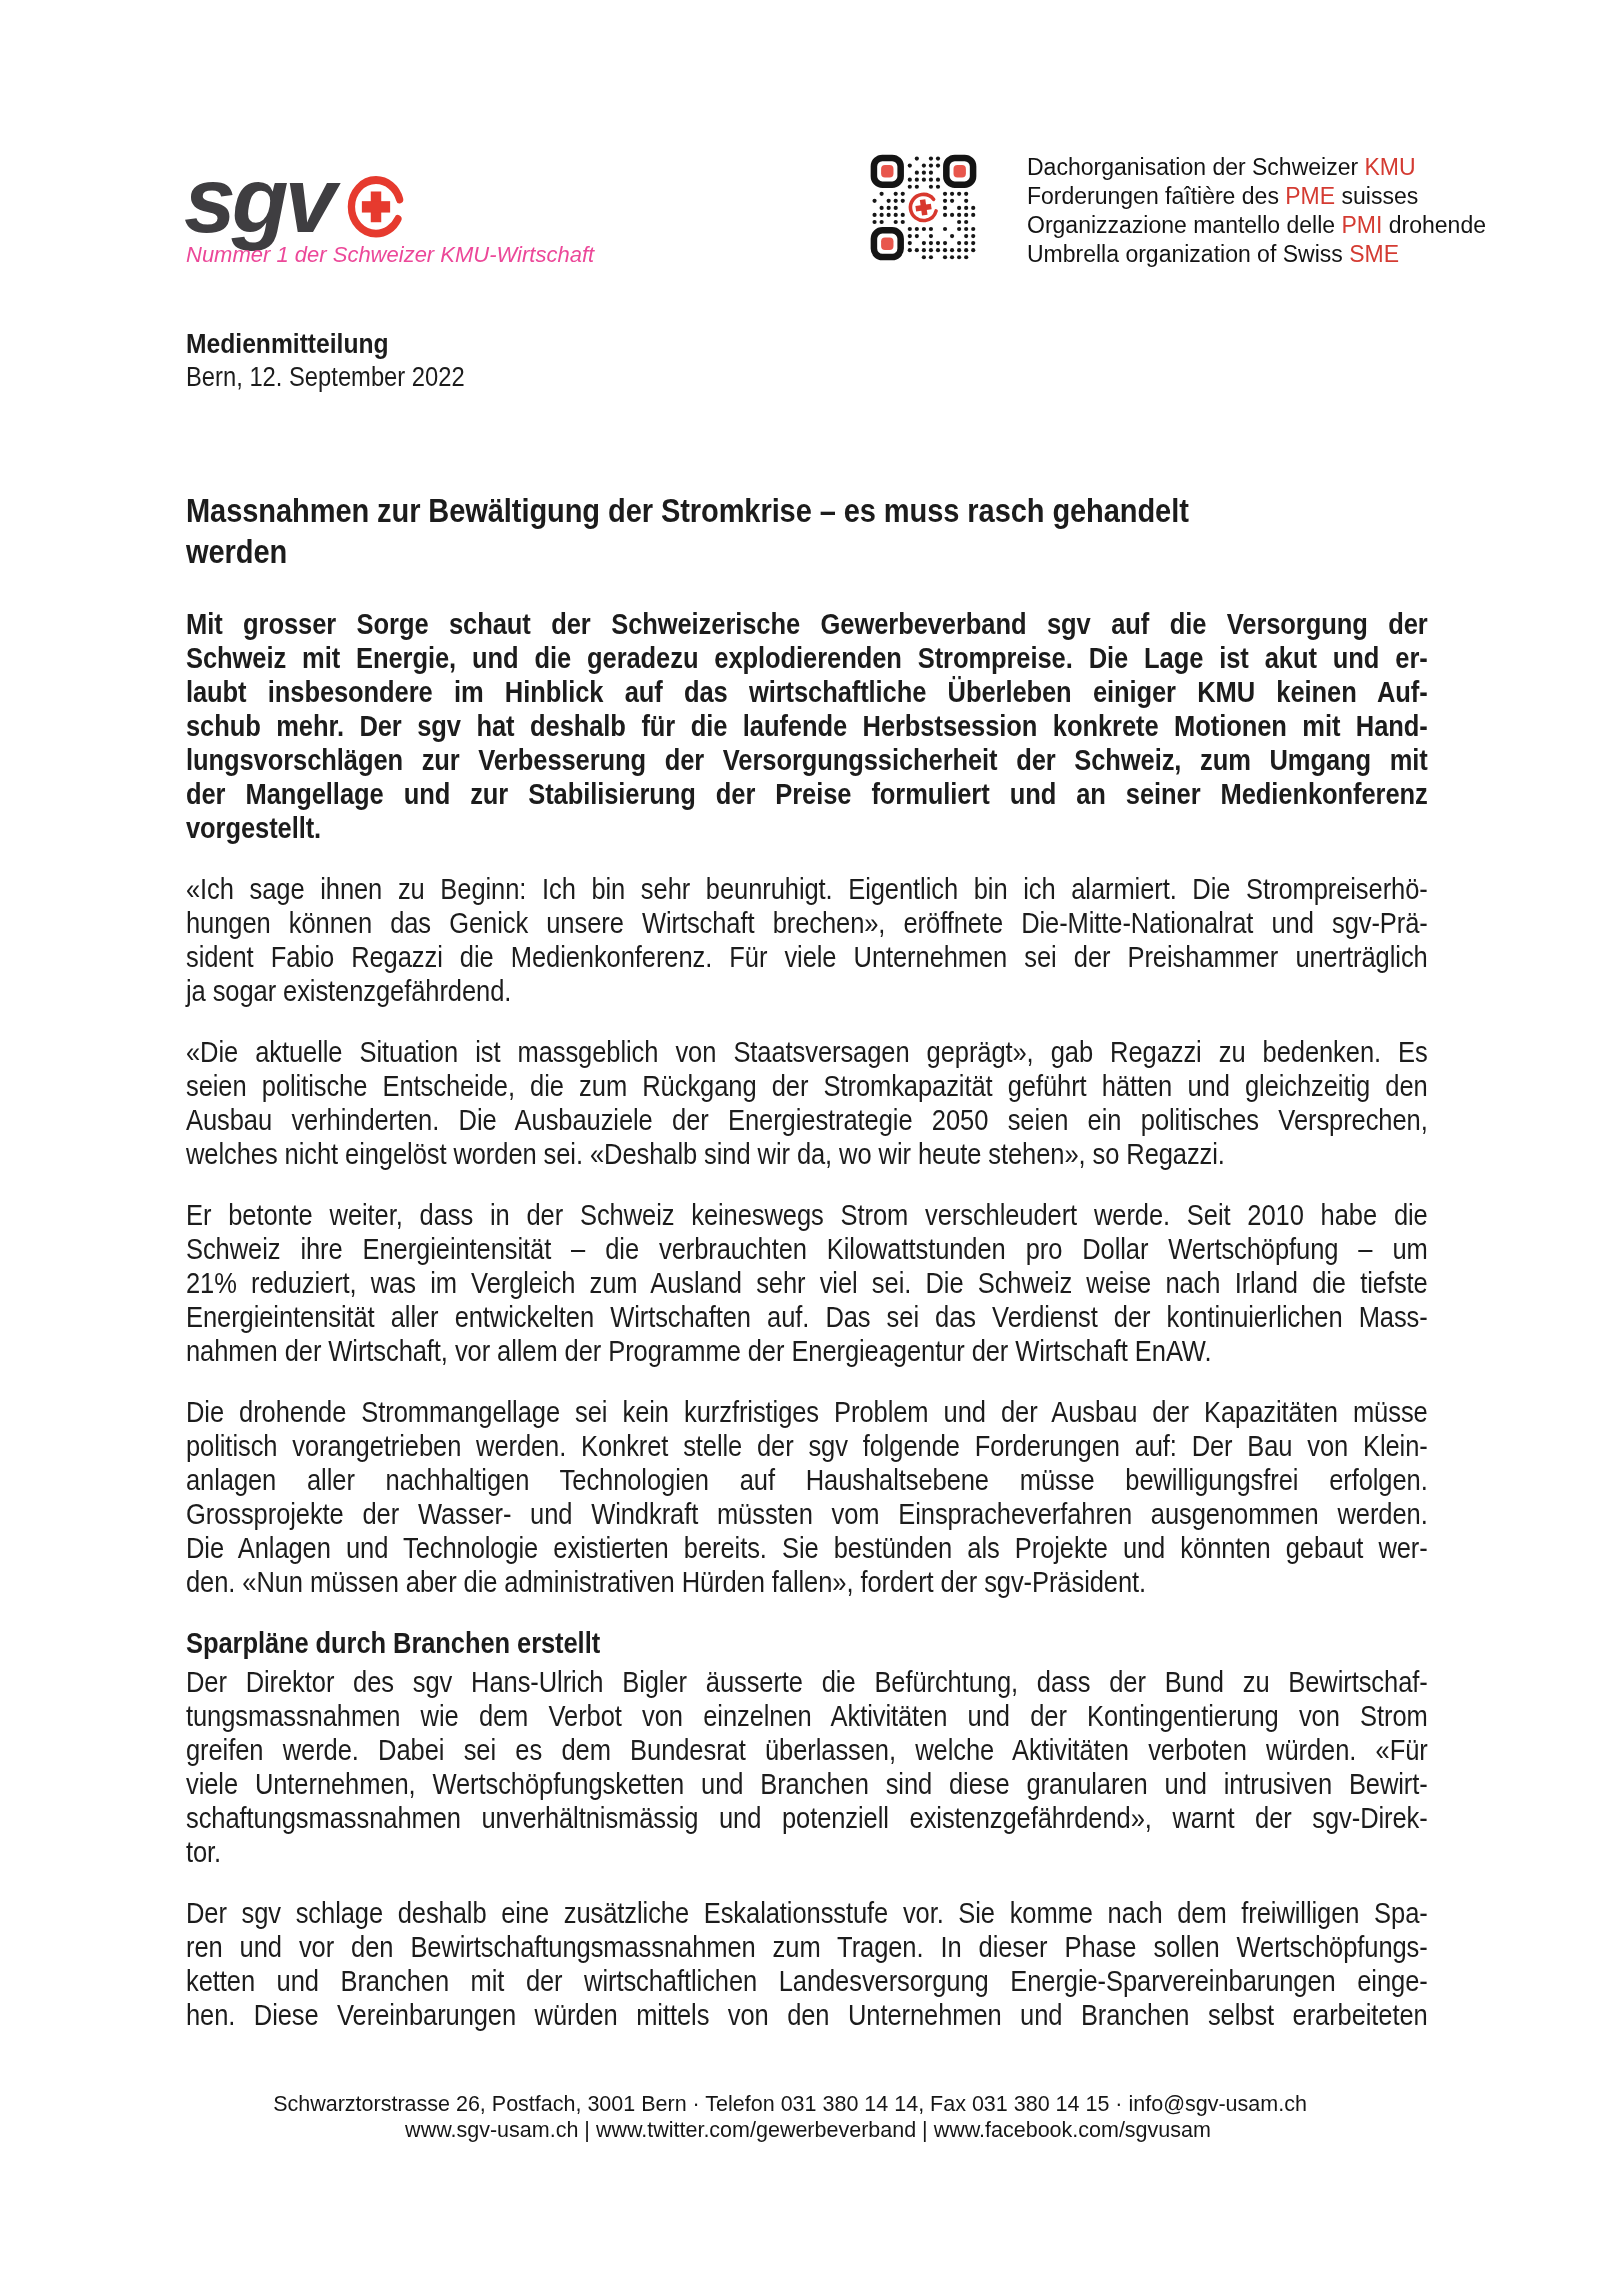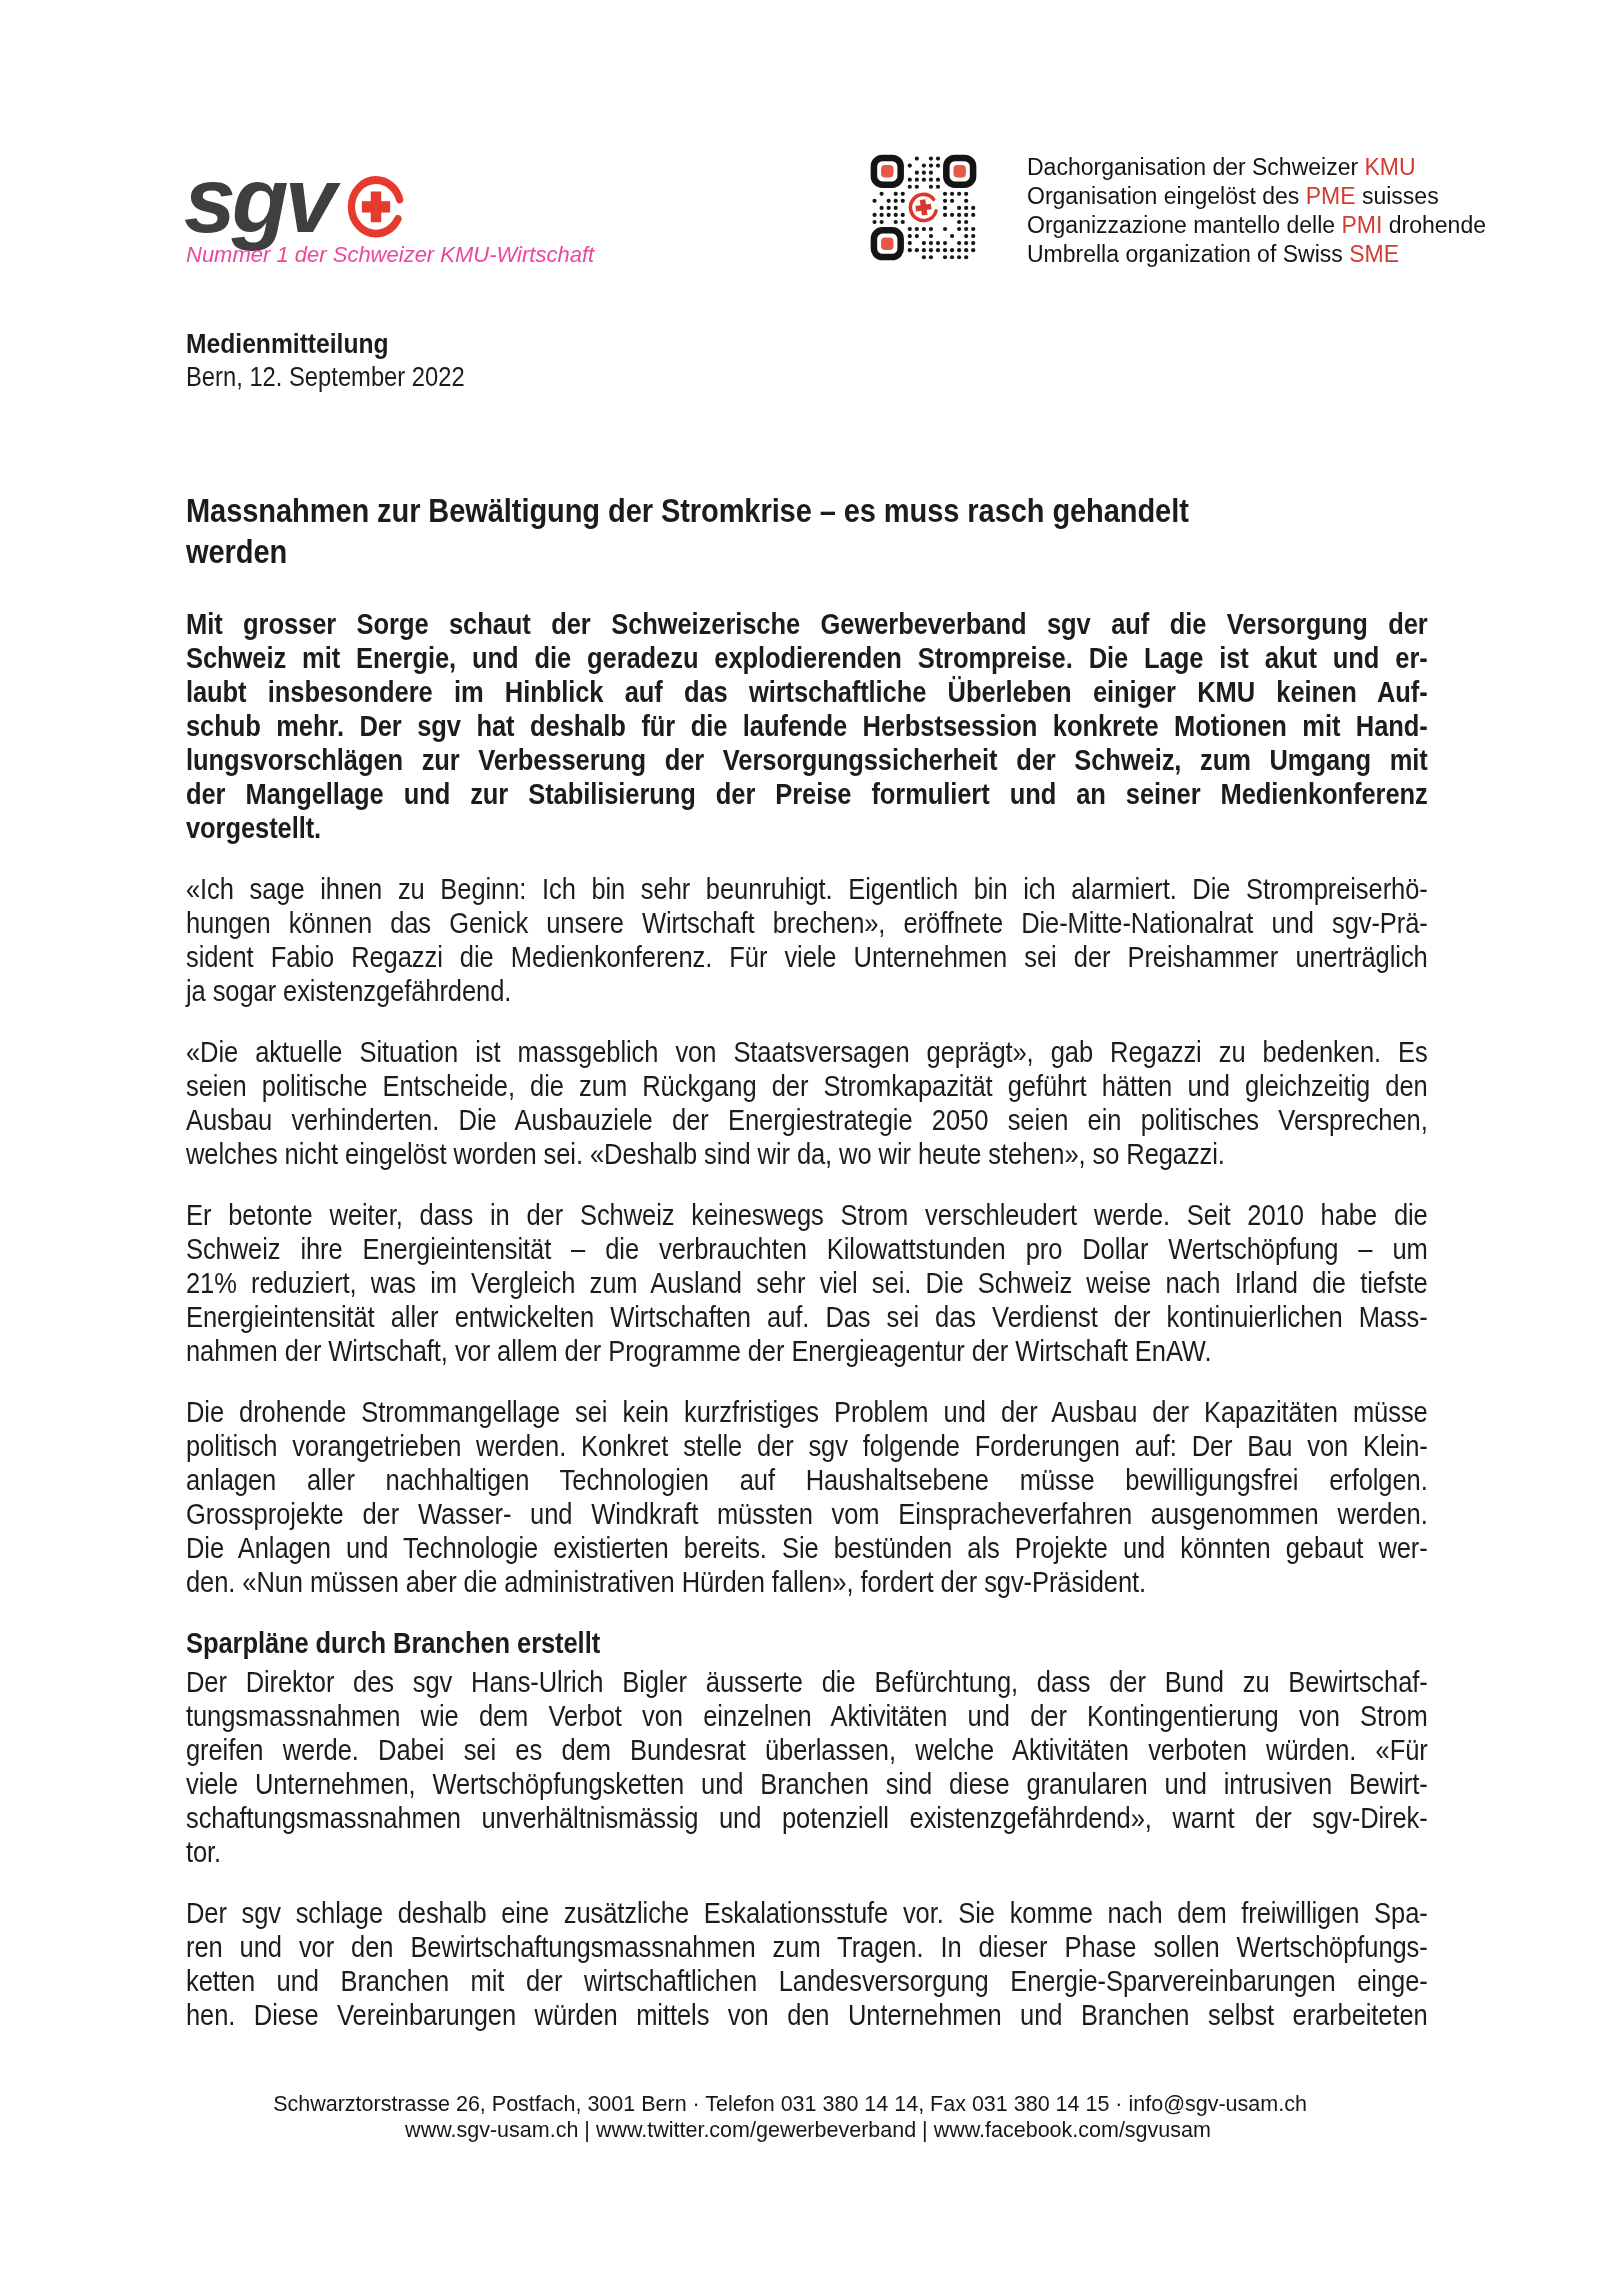--- a/index.html
+++ b/index.html
@@ -205,21 +205,21 @@
       <g transform="rotate(-8 82 82)">
         <circle cx="82" cy="82" r="20" fill="#ffffff" stroke="#d8382e" stroke-width="5.5" stroke-dasharray="106 20" stroke-dashoffset="-8" stroke-linecap="round"></circle>
         <rect x="78" y="70" width="8.5" height="24" fill="#d8382e"></rect>
         <rect x="70" y="78" width="24" height="8.5" fill="#d8382e"></rect>
       </g>
     </g>
   </svg>
 
   <div class="org-desc">
       <div><span>Dachorganisation der Schweizer </span><span class="red">KMU</span></div>
-      <div><span>Organisation eingelöst des </span><span class="red">PME</span><span> suisses</span></div>
+      <div><span>Forderungen faîtière des </span><span class="red">PME</span><span> suisses</span></div>
       <div><span>Organizzazione mantello delle </span><span class="red">PMI</span><span> drohende</span></div>
       <div><span>Umbrella organization of Swiss </span><span class="red">SME</span></div>
     </div>
 
   <div class="meta">
     <div class="meta-kind">Medienmitteilung</div>
     <div class="meta-date">Bern, 12. September 2022</div>
   </div>
 
   <div class="article">

